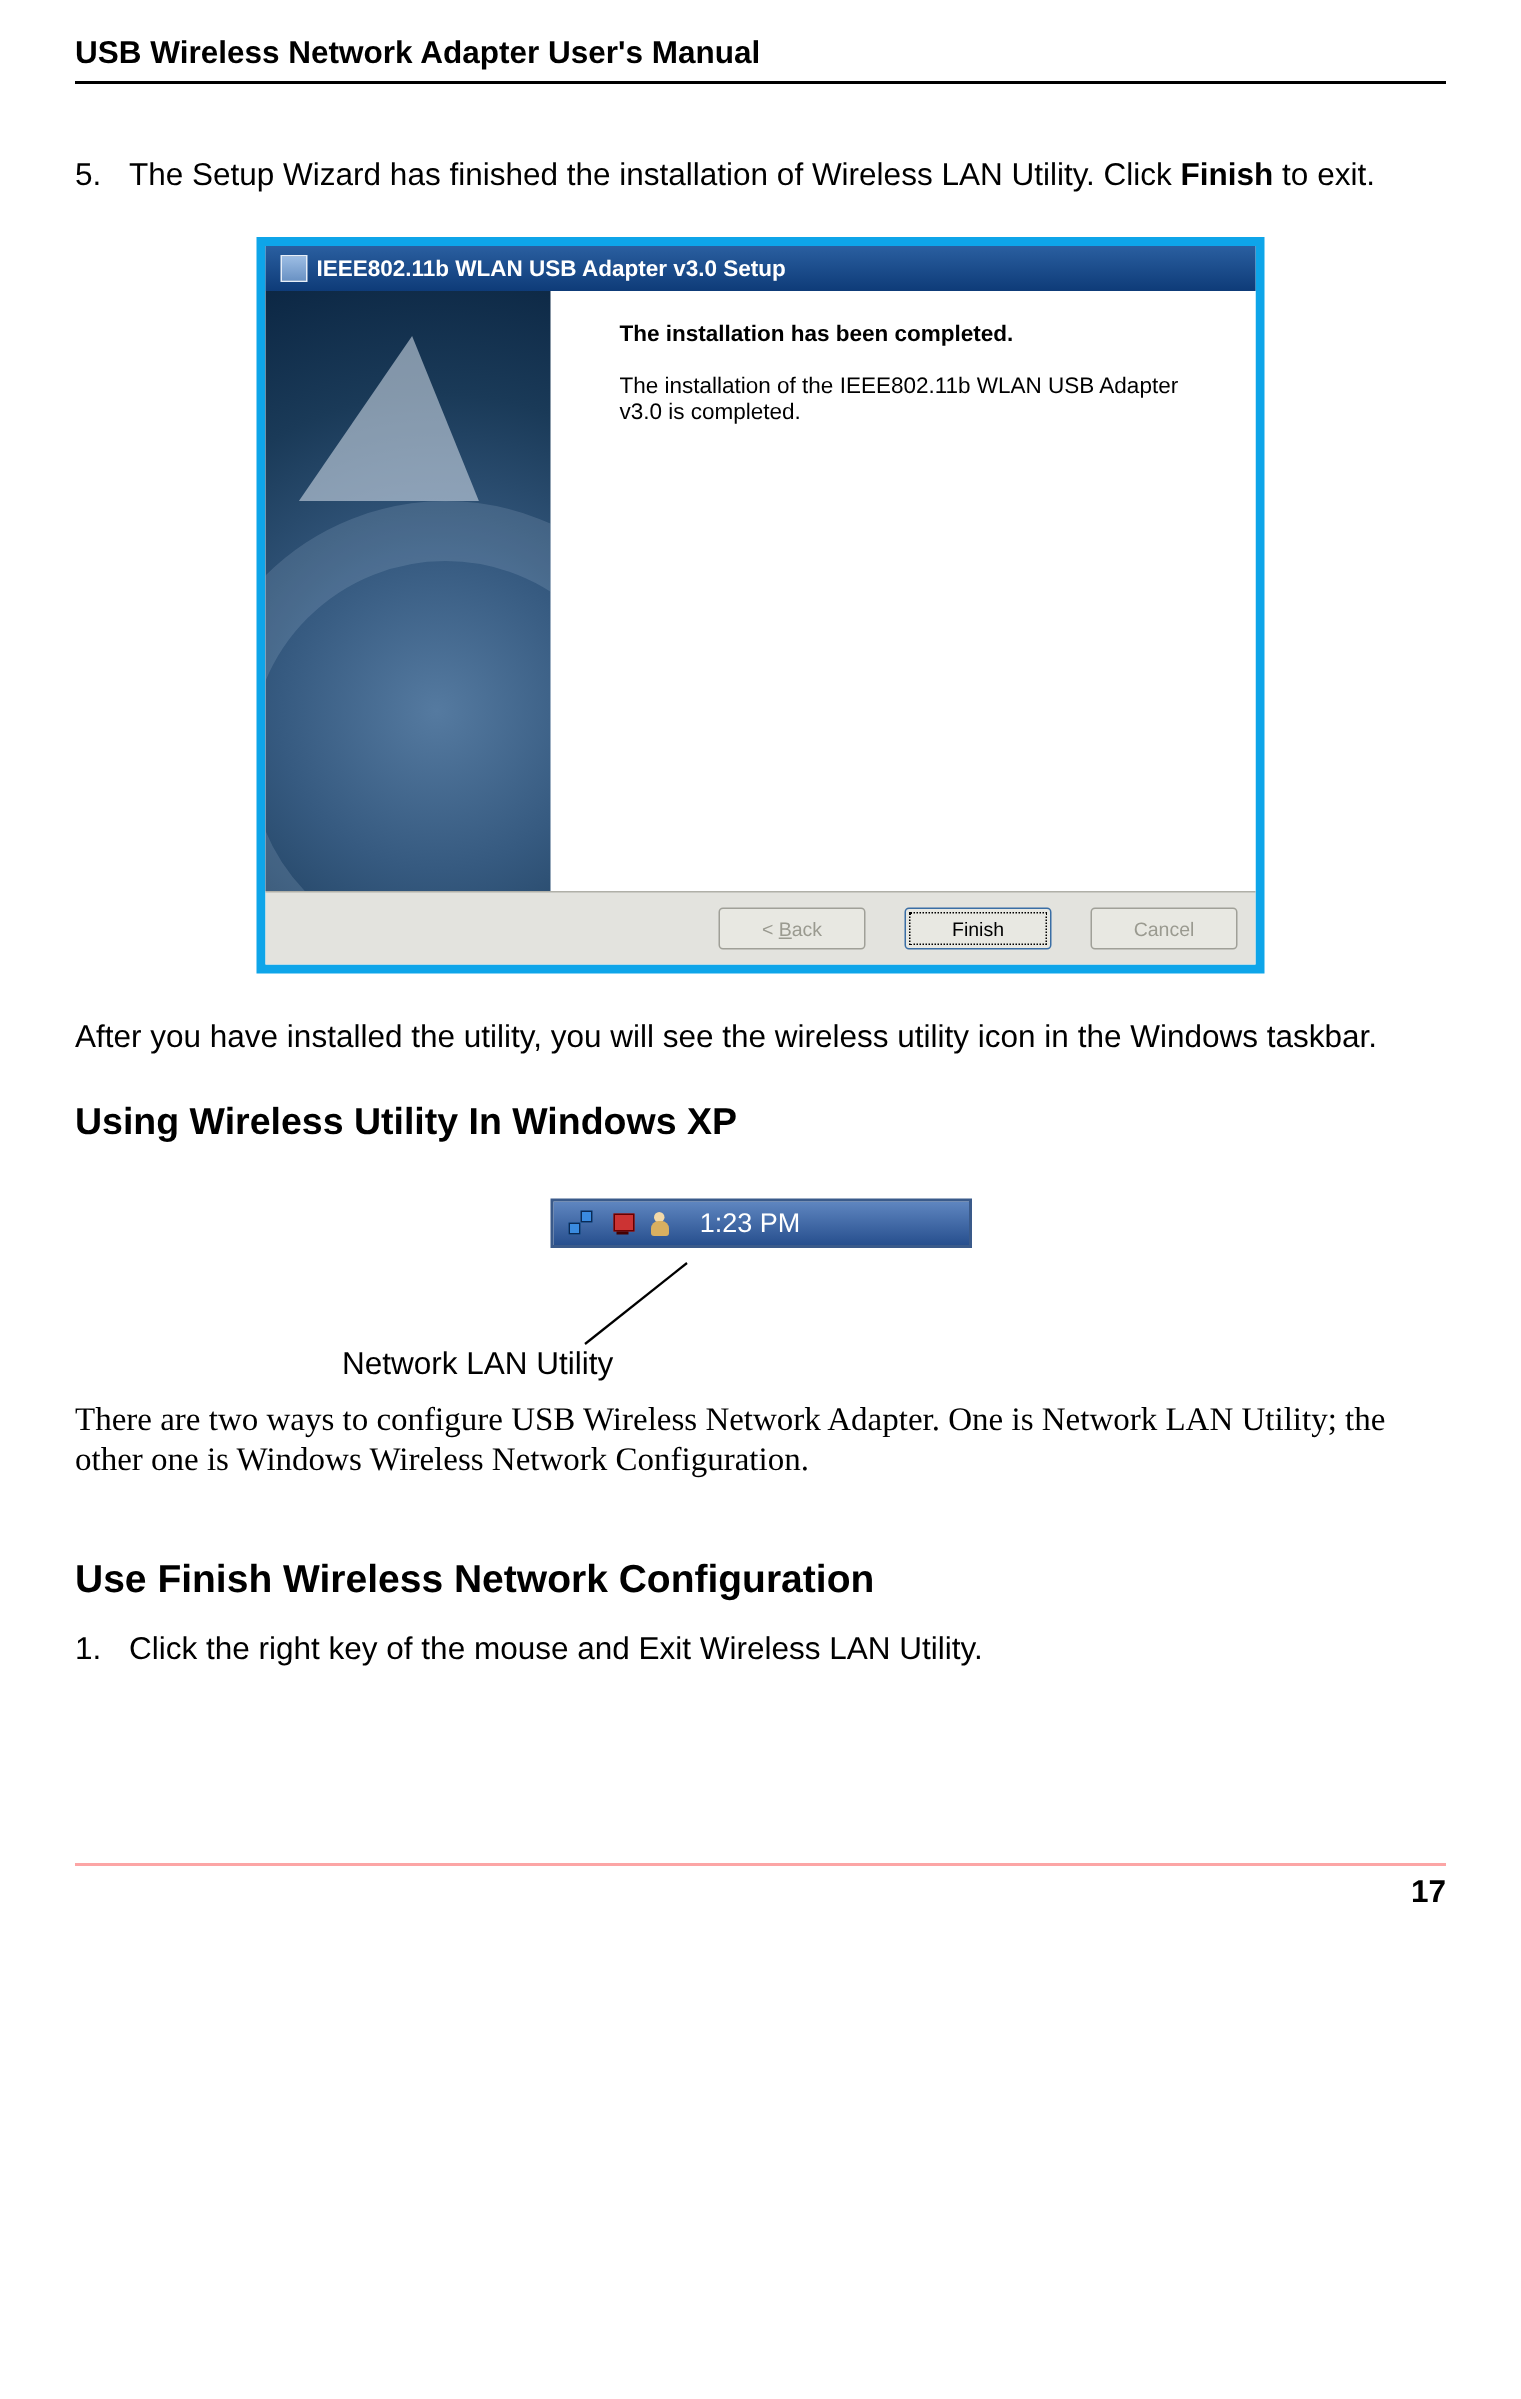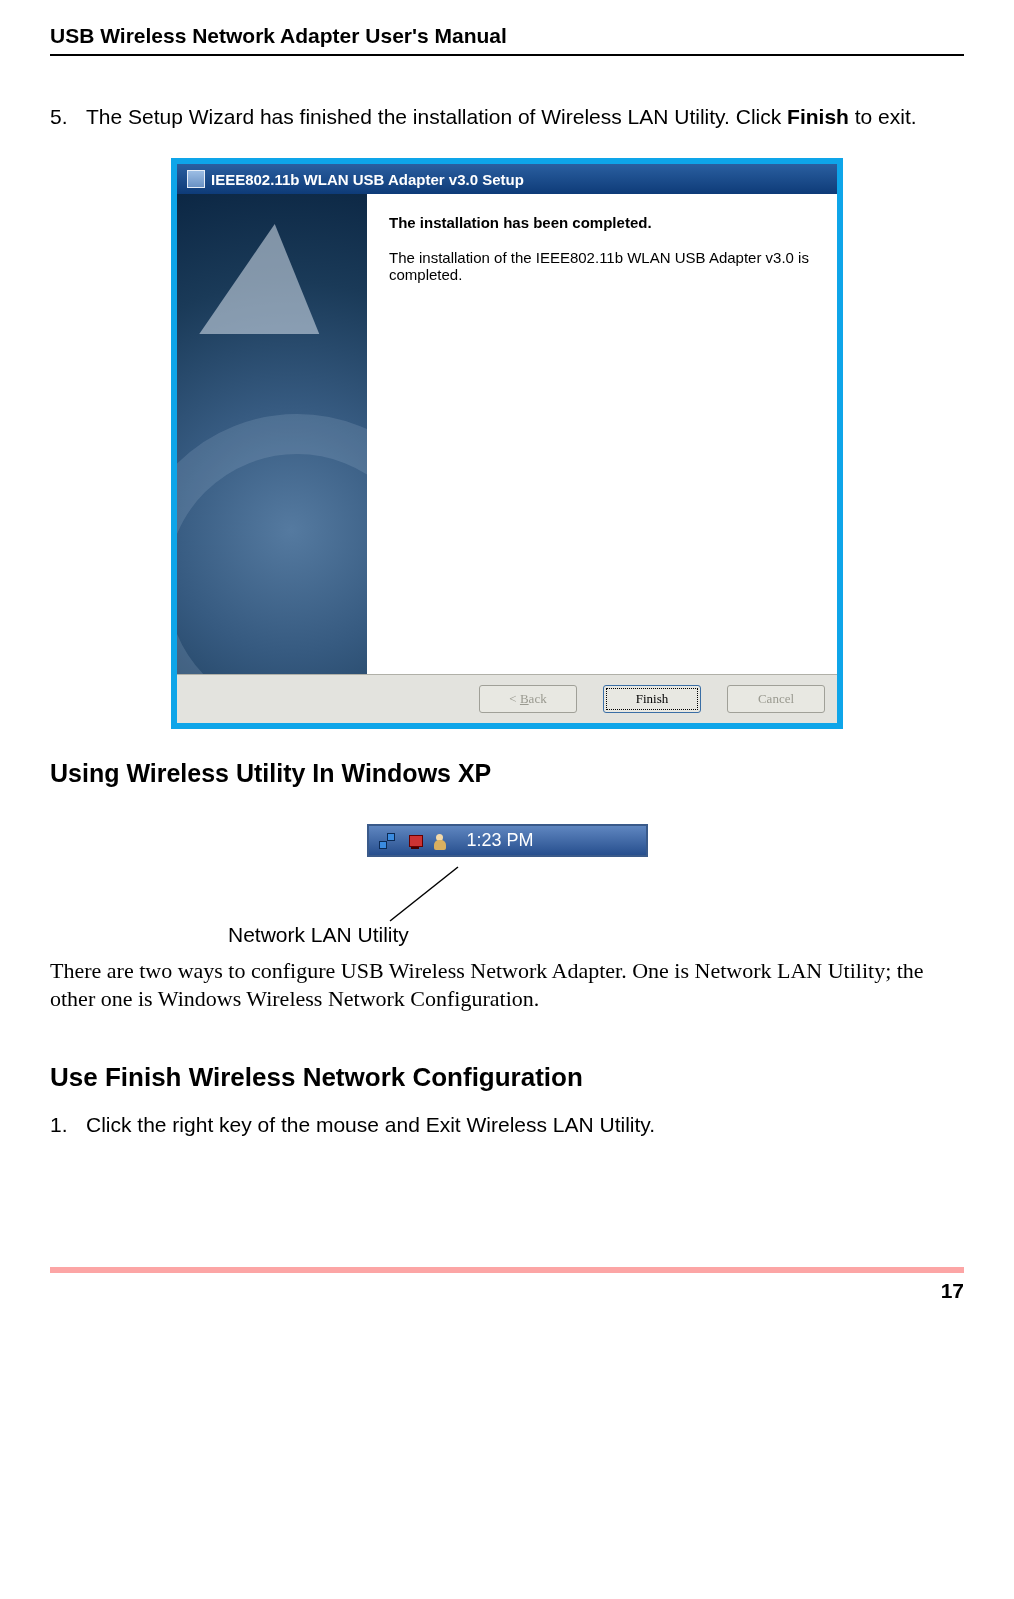--- a/index.html
+++ b/index.html
@@ -57,22 +57,23 @@
     gap:6px;
   }
   .inst-titlebar .boxicon{
     width:16px;height:16px;background:linear-gradient(#9cbde4,#6a92c4);
     border:1px solid #e6eef8;
     position:relative;
     flex:0 0 16px;
   }
   .inst-body {
     display: flex;
-    height: 480px;
+    height: 400px;
     background:#fff;
+    gap:24px;
   }
   .inst-left {
     width: 190px;
     background: radial-gradient(circle at 60% 70%, #557aa0 0%, #365a80 35%, #1a3a58 70%, #0c2744 100%);
     position: relative;
     overflow:hidden;
   }
   .inst-left::before{
     content:"";
     position:absolute;
@@ -102,21 +103,21 @@
     font-weight: bold;
     margin-bottom: 18px;
   }
   .inst-buttons {
     background: #e3e3de;
     border-top: 1px solid #b0b0a8;
     padding: 10px 12px;
     display: flex;
     justify-content: flex-end;
     gap: 26px;
-    font-family: Liberation Serif, serif;
+    font-family: Liberation Sans, sans-serif;
     font-size: 13px;
   }
   .win-btn {
     width: 96px;
     height: 26px;
     background: #e8e8e2;
     border: 1px solid #a0a098;
     border-radius: 3px;
     display: flex;
     align-items: center;
@@ -230,21 +231,21 @@
   .item1 {
     display: flex;
     margin-top: 6px;
     font-size:21px;
   }
   .item1 .num {
     width: 36px;
     flex: 0 0 36px;
   }
   .footer-rule {
-    border-top: 6px solid #fca5a5;
+    border-top: 2px solid #fca5a5;
     margin-top: 130px;
     padding-top: 6px;
     text-align: right;
     font-weight: bold;
     font-size: 21px;
   }
 </style>
 </head>
 <body>
 
@@ -273,20 +274,21 @@
     </div>
     <div class="inst-buttons">
       <div class="win-btn">
         <span>&lt; <u>B</u>ack</span>
       </div>
       <div class="win-btn primary">Finish</div>
       <div class="win-btn">Cancel</div>
     </div>
   </div>
 
+  <div class="body-text">After you have installed the utility, you will see the wireless utility icon in the Windows taskbar.</div>
 
   <div class="h2">Using Wireless Utility In Windows XP</div>
 
   <div class="tray-row">
     <div class="tray">
       <div class="tray-ico ico-net"></div>
       <div class="tray-ico ico-lan"></div>
       <div class="tray-ico ico-ppl"></div>
       <div class="tray-time">1:23 PM</div>
     </div>

